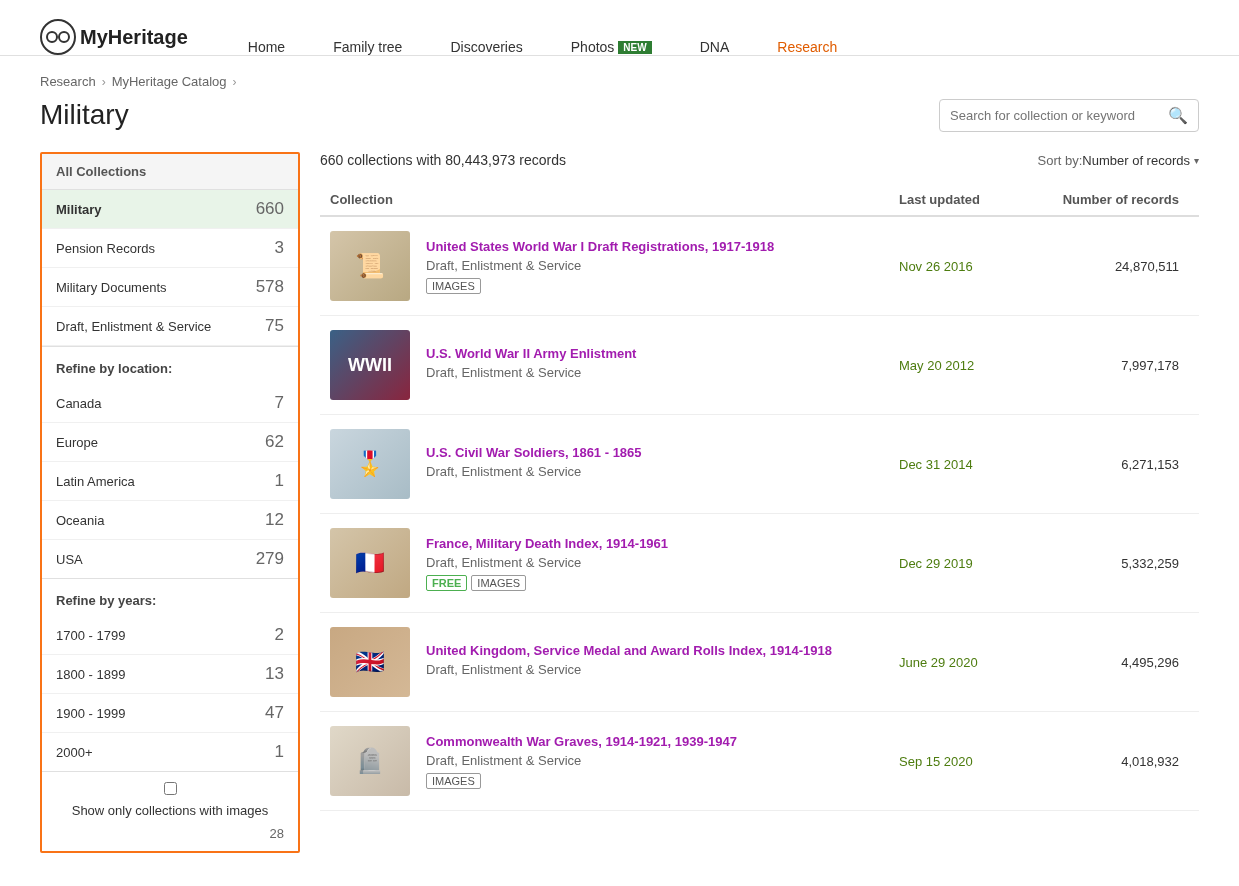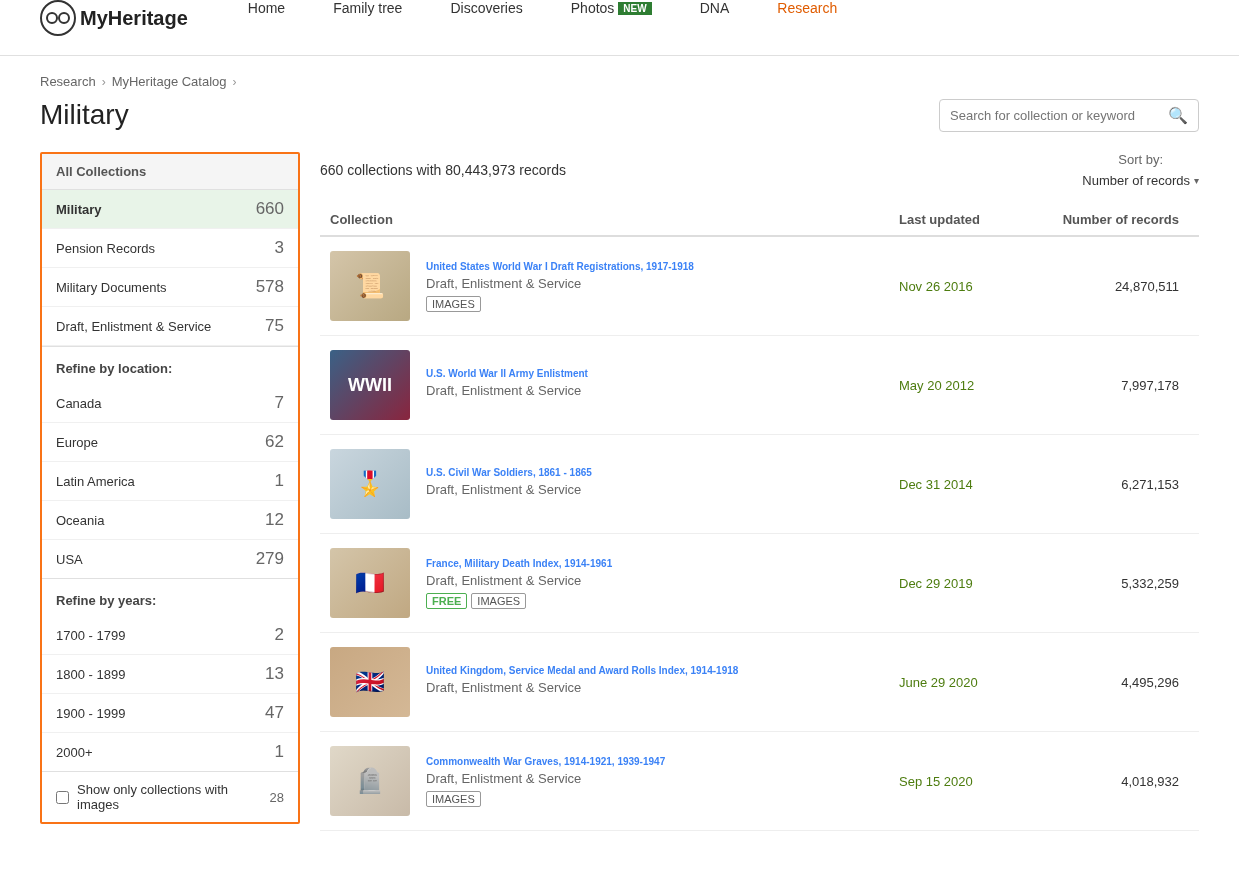--- a/index.html
+++ b/index.html
@@ -1,20 +1,20 @@
 <!DOCTYPE html>
 <html><head>
   <meta charset="utf-8">
   <style>
     * { margin: 0; padding: 0; box-sizing: border-box; }
     body { font-family: Arial, Helvetica, sans-serif; font-size: 14px; color: #333; background: #fff; }
 
     
     .navbar {
-      display: flex; align-items: flex-start; padding: 0 40px; height: 56px;
+      display: flex; align-items: flex-end; padding: 0 40px; height: 56px;
       border-bottom: 1px solid #e0e0e0; background: #fff;
     }
     .navbar-logo { display: flex; align-items: center; margin-right: 60px; }
     .logo-icon { width: 36px; height: 36px; margin-right: 4px; }
     .logo-text { font-size: 20px; font-weight: bold; color: #222; }
     .nav-links { display: flex; gap: 48px; flex: 1; }
     .nav-link { font-size: 14px; color: #333; text-decoration: none; cursor: pointer; }
     .nav-link.active { color: #e05c00; }
     .nav-link-photos { display: flex; align-items: center; gap: 4px; }
     .new-badge {
@@ -67,33 +67,33 @@
     .sidebar-item.active .item-label { font-weight: bold; color: #333; }
     .sidebar-item .item-count { color: #666; font-size: 17px; }
 
     .refine-title {
       padding: 14px 14px 8px; font-size: 13px; font-weight: bold; color: #444;
     }
     .sidebar-subsection { border-top: 1px solid #e0e0e0; }
 
     .checkbox-row {
       display: flex; align-items: center; gap: 8px;
-      padding: 10px 14px; font-size: 13px;
+      padding: 10px 14px; font-size: 13px; flex-direction: column;
     }
     .checkbox-row input[type=checkbox] { cursor: pointer; }
     .checkbox-count { margin-left: auto; color: #666; }
 
     
     .content-area { flex: 1; }
     .content-header {
       display: flex; justify-content: space-between; align-items: center;
       padding-bottom: 10px; margin-bottom: 6px;
     }
     .collection-count { font-size: 14px; color: #333; }
-    .sort-area { display: flex; align-items: center; gap: 6px; font-size: 13px; color: #666; flex-direction: column; }
+    .sort-area { display: flex; align-items: center; font-size: 13px; color: #666; }
     .sort-dropdown {
       display: flex; align-items: center; gap: 4px;
       color: #333; font-size: 13px; cursor: pointer; font-weight: normal;
     }
     .sort-arrow { font-size: 10px; color: #666; }
 
     
     .table-header {
       display: flex; padding: 8px 10px;
       border-bottom: 2px solid #ddd;
@@ -108,21 +108,21 @@
       padding: 14px 10px; border-bottom: 1px solid #eee;
     }
     .row-thumb {
       width: 80px; height: 70px; flex-shrink: 0;
       background: #e8e8e8; border-radius: 3px;
       overflow: hidden; margin-right: 16px;
       display: flex; align-items: center; justify-content: center;
     }
     .row-info { flex: 1; }
     .row-title {
-      font-size: 10px; font-weight: bold; color: #3b82f6;
+      font-size: 13px; font-weight: bold; color: #a21caf;
       cursor: pointer; margin-bottom: 4px; text-decoration: none;
     }
     .row-subtitle { font-size: 13px; color: #666; margin-bottom: 5px; }
     .row-tags { display: flex; gap: 4px; }
     .tag {
       border: 1px solid #999; font-size: 11px;
       padding: 1px 5px; border-radius: 2px; color: #555;
     }
     .tag.free { background: #fff; border-color: #4caf50; color: #4caf50; font-weight: bold; }
     .tag.images { border-color: #999; color: #555; }

